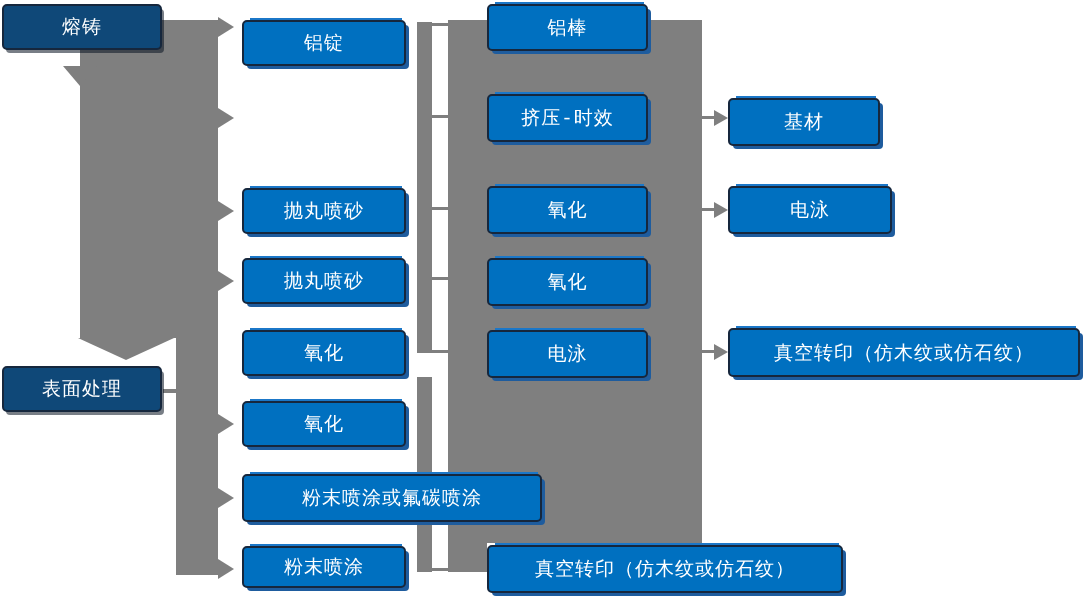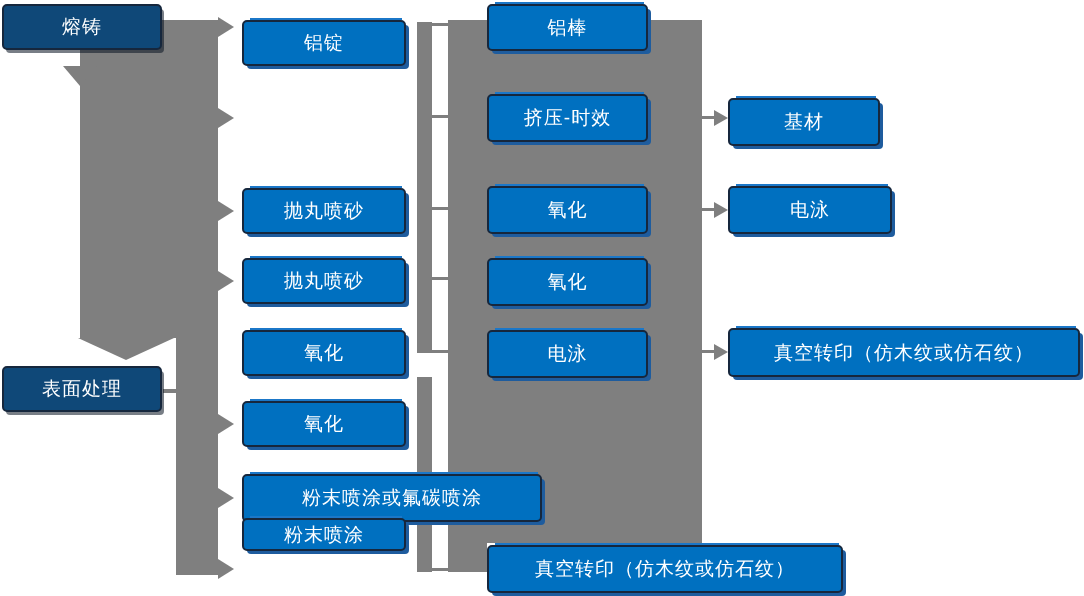--- a/index.html
+++ b/index.html
@@ -7,21 +7,21 @@
     --node_fill_dark:#0F4878;
     --node_border:#16273D;
     --connector:#7F7F7F;
     --text:#FFFFFF;
     --shadow_blue:#1E5C9E;
     --accent_blue:#1B77C8;
   }
   html,body{margin:0;padding:0;background:#fff;}
   .stage{
     position:relative;width:1084px;height:596px;background:#fff;overflow:hidden;
-    font-family:Liberation Sans, sans-serif;
+    font-family:Liberation Mono, monospace;
   }
   
   .g{position:absolute;background:var(--connector);}
   .ar{position:absolute;width:0;height:0;}
   .ar-r{border-top:10px solid transparent;border-bottom:10px solid transparent;border-left:16px solid var(--connector);}
   .ar-r-sm{border-top:8px solid transparent;border-bottom:8px solid transparent;border-left:14px solid var(--connector);}
   .ar-d{border-left:17px solid transparent;border-right:17px solid transparent;border-top:20px solid var(--connector);}
   .ar-d-big{border-left:48px solid transparent;border-right:48px solid transparent;border-top:22px solid var(--connector);}
   
   .box{
@@ -96,21 +96,21 @@
   </div>
   <div class="box" style="left:242px;top:330px;width:164px;height:46px">
     <span class="lbl">氧化</span>
   </div>
   <div class="box" style="left:242px;top:401px;width:164px;height:46px">
     <span class="lbl">氧化</span>
   </div>
   <div class="box" style="left:242px;top:474px;width:300px;height:48px">
     <span class="lbl">粉末喷涂或氟碳喷涂</span>
   </div>
-  <div class="box" style="left:242px;top:518px;width:164px;height:33px">
+  <div class="box" style="left:242px;top:546px;width:164px;height:42px">
     <span class="lbl">粉末喷涂</span>
   </div>
 
   <div class="box" style="left:487px;top:94px;width:161px;height:48px">
     <span class="lbl">挤压-时效</span>
   </div>
   <div class="box" style="left:487px;top:4px;width:161px;height:47px">
     <span class="lbl">铝棒</span>
   </div>
   <div class="box" style="left:487px;top:186px;width:161px;height:48px">

